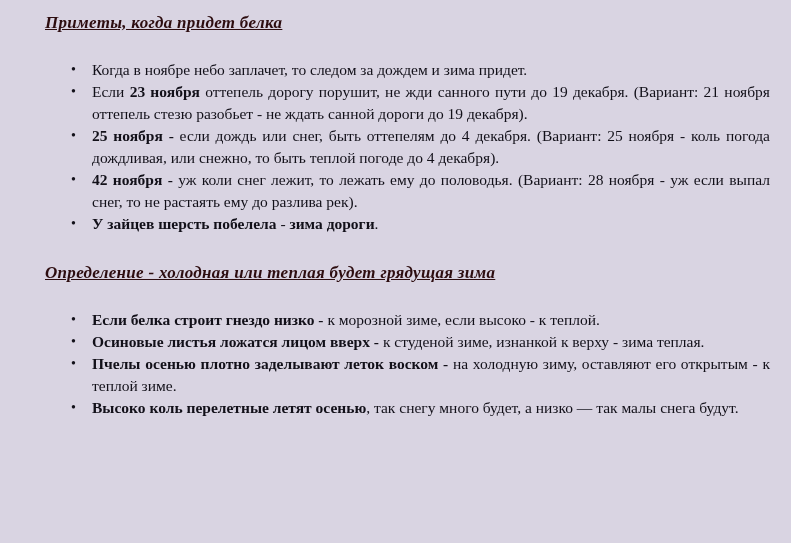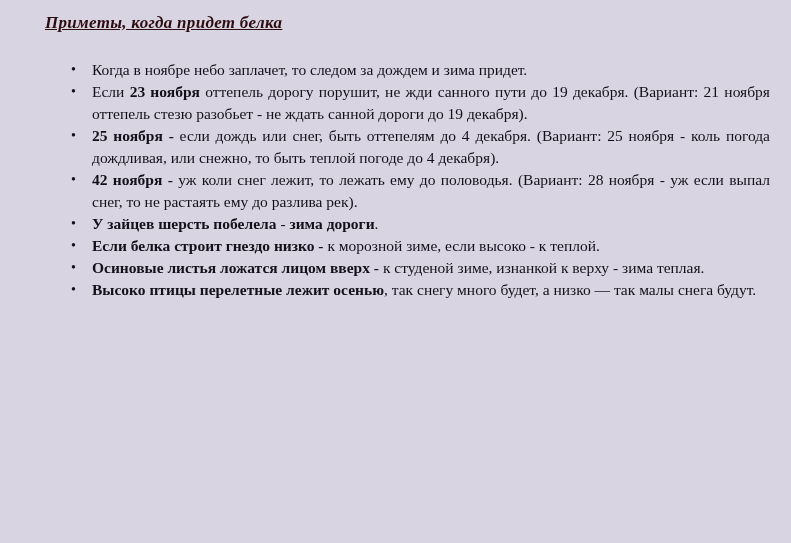--- a/index.html
+++ b/index.html
@@ -71,24 +71,26 @@
 
   <li class="bullet-item"><span class="seg-bold">25 ноября -</span><span class="seg-regular"> если дождь или снег, быть оттепелям до 4 декабря. (Вариант: 25 ноября - коль погода дождливая, или снежно, то быть теплой погоде до 4 декабря).</span></li>
 
   <li class="bullet-item"><span class="seg-bold">42 ноября -</span><span class="seg-regular"> уж коли снег лежит, то лежать ему до половодья. (Вариант: 28 ноября - уж если выпал снег, то не растаять ему до разлива рек).</span></li>
 
   <li class="bullet-item"><span class="seg-bold">У зайцев шерсть побелела</span><span class="seg-regular"> - </span><span class="seg-bold">зима дороги</span><span class="seg-regular">.</span></li>
 </ul>
   </section>
 
   <section class="doc-section">
+    <h2 class="heading">Определение  - холодная или теплая будет грядущая зима</h2>
     <ul class="bullets">
   <li class="bullet-item"><span class="seg-bold">Если белка строит гнездо низко -</span><span class="seg-regular"> к морозной зиме, если высоко - к теплой.</span></li>
 
   <li class="bullet-item"><span class="seg-bold">Осиновые листья ложатся лицом вверх -</span><span class="seg-regular"> к студеной зиме, изнанкой к верху - зима теплая.</span></li>
 
+  <li class="bullet-item"><span class="seg-bold">Пчелы осенью плотно заделывают леток воском -</span><span class="seg-regular"> на холодную зиму, оставляют его открытым - к теплой зиме.</span></li>
 
-  <li class="bullet-item"><span class="seg-bold">Высоко птицы перелетные лежит осенью</span><span class="seg-regular">, так снегу много будет, а низко — так малы снега будут.</span></li>
+  <li class="bullet-item"><span class="seg-bold">Высоко коль перелетные летят осенью</span><span class="seg-regular">, так снегу много будет, а низко — так малы снега будут.</span></li>
 
 </ul>
   </section>
 </div>
 </div>
 
 </body></html>

